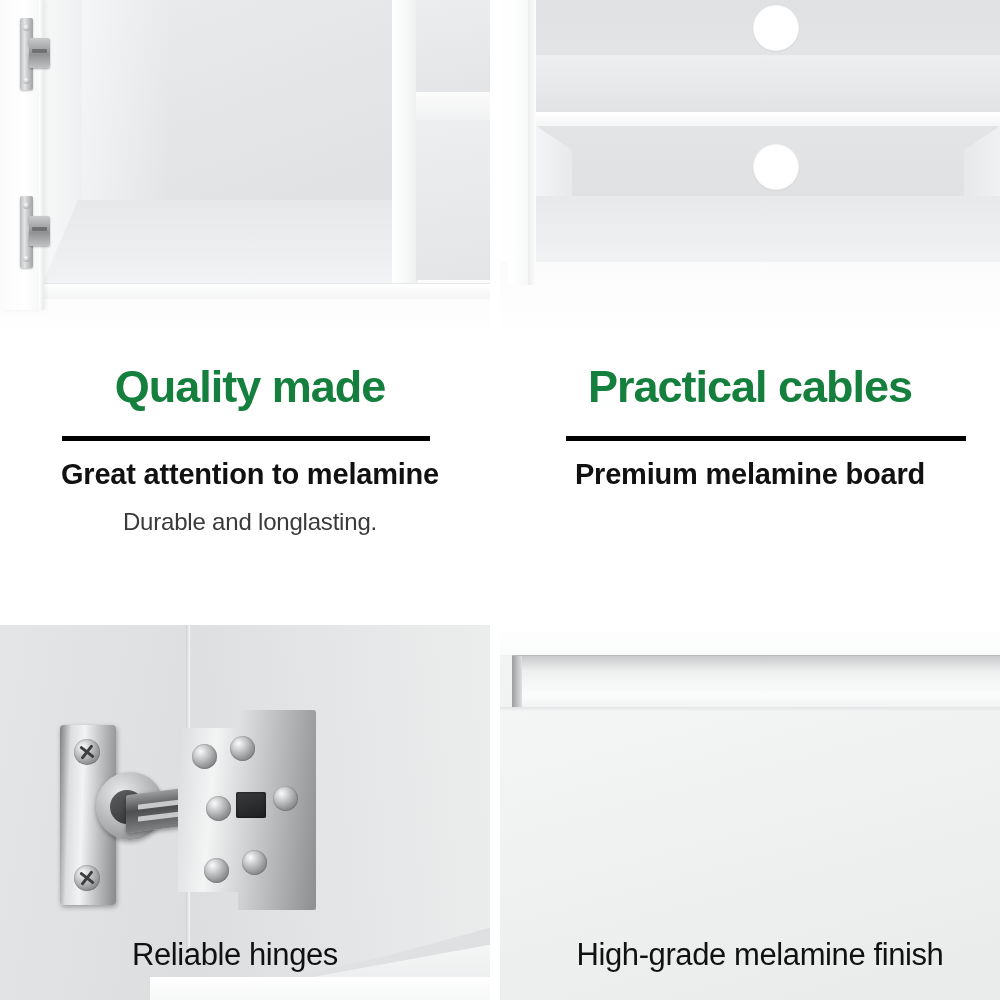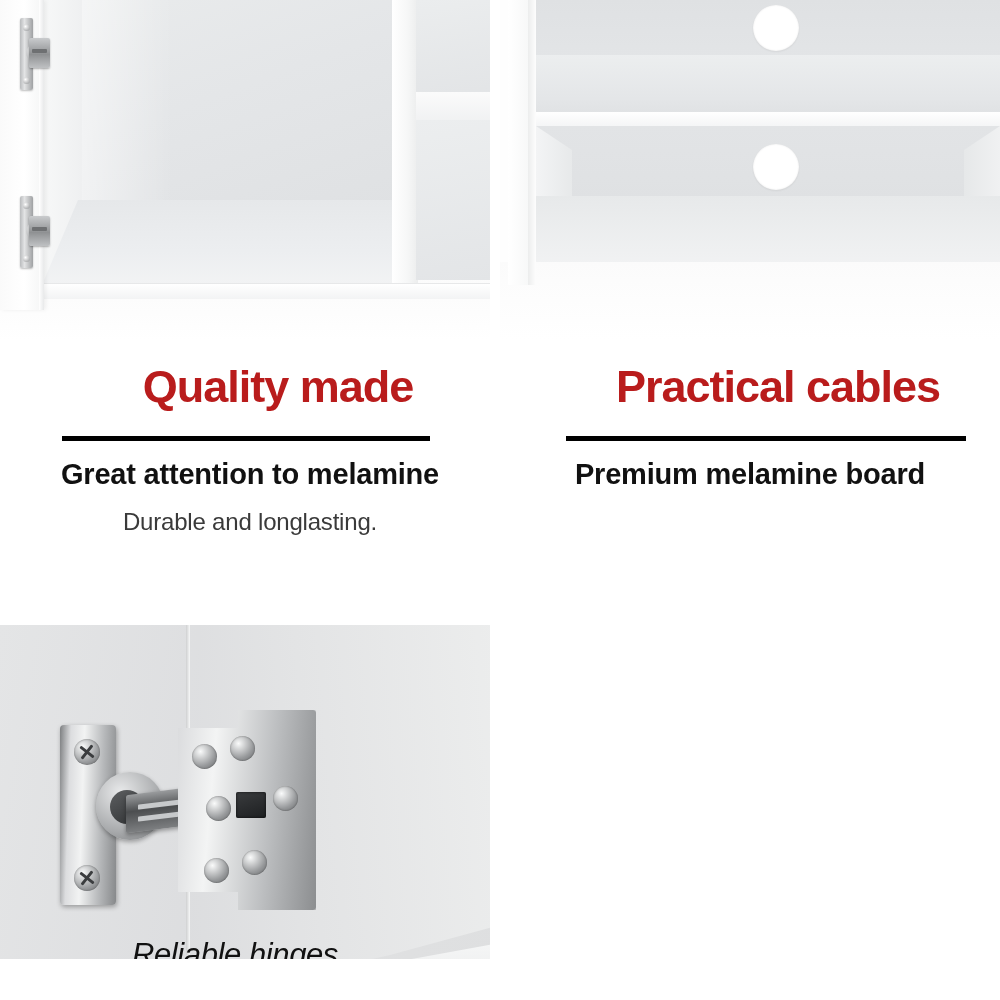--- a/index.html
+++ b/index.html
@@ -86,22 +86,22 @@
   .tr-lower-floor{ position:absolute; left:36px; top:196px; width:464px; height:70px;
       background:linear-gradient(180deg,#e7e9ea,#f1f2f3); }
   .tr-bottom { position:absolute; left:0; top:262px; width:500px; height:78px;
       background:linear-gradient(180deg,#fbfbfb,#ffffff); }
   .grommet { position:absolute; width:46px; height:46px; border-radius:50%;
       background:#ffffff; box-shadow:0 0 2px rgba(0,0,0,.10) inset, 0 1px 2px rgba(0,0,0,.06); }
   #grommet-hole-top { left:253px; top:5px; }
   #grommet-hole-bottom { left:253px; top:144px; }
 
   
-  #photo-hinge-closeup { left:0px; top:625px; width:490px; height:334px;
-      background:linear-gradient(135deg,#e9eaeb 0%,#e4e5e6 40%,#dedfe0 100%);font-style:italic; }
+  #photo-hinge-closeup { left:0px; top:625px; width:490px; height:375px;
+      background:linear-gradient(135deg,#e9eaeb 0%,#e4e5e6 40%,#dedfe0 100%); }
   .bl-doorface { position:absolute; left:0; top:0; width:200px; height:375px;
       background:linear-gradient(100deg,#e4e5e6,#dcdddf); }
   .bl-cabface { position:absolute; left:190px; top:0; width:310px; height:375px;
       background:linear-gradient(265deg,#eceded 0%,#e3e4e5 60%,#dcdddf 100%);
       clip-path:polygon(10px 0,310px 0,310px 300px,200px 330px,0 375px); }
   .bl-corner { position:absolute; left:186px; top:0; width:4px; height:330px;
       background:linear-gradient(90deg,#cfd0d1,#f7f8f8); }
   .bl-lowshelf { position:absolute; left:186px; top:318px; width:314px; height:57px;
       background:linear-gradient(180deg,#f5f6f6,#e8e9ea);
       clip-path:polygon(0 57px,314px 0,314px 57px); }
@@ -158,21 +158,21 @@
       background:linear-gradient(165deg,#f4f5f5 0%,#eff0f0 45%,#e9eaea 100%); }
   .br-panel:after{ content:""; position:absolute; left:0; top:0; width:100%; height:4px;
       background:linear-gradient(180deg,#e2e3e4,rgba(226,227,228,0)); }
 
   
   #text-band { position:absolute; left:0; top:340px; width:1000px; height:285px; background:#ffffff; }
   .col { position:absolute; top:0; width:500px; height:285px; }
   #feature-col-left { left:0; }
   #feature-col-right { left:500px; }
   .feat-heading { position:absolute; top:24px; width:100%; text-align:center;
-      font-size:45px; font-weight:700; letter-spacing:-1px; color:#b91c1c; line-height:1;margin-left:28px; }
+      font-size:45px; font-weight:700; letter-spacing:-1px; color:#15803d; line-height:1; }
   .feat-rule { position:absolute; top:96px; left:62px; width:368px; height:5px; background:#000; }
   #feature-col-right .feat-rule { left:66px; width:400px; }
   .feat-sub { position:absolute; top:118px; width:100%; text-align:center;
       font-size:29px; font-weight:600; color:#111; letter-spacing:-.2px; }
   .feat-note { position:absolute; top:168px; width:100%; text-align:center;
       font-size:24px; font-weight:400; color:#3a3a3a; letter-spacing:-.2px; }
 
   
   .photo-caption { position:absolute; width:100%; text-align:center;
       font-size:31px; font-weight:400; color:#111; letter-spacing:-.4px; }
@@ -279,17 +279,23 @@
         <div class="scr2 p4"><span class="x1"></span><span class="x2"></span></div>
         <div class="scr2 p5"><span class="x1"></span><span class="x2"></span></div>
         <div class="scr2 p6"><span class="x1"></span><span class="x2"></span></div>
         <div class="bh-window"></div>
       </div>
     </div>
 
     <div class="photo-caption" id="caption-reliable-hinges">Reliable hinges</div>
   </div>
 
+  <div class="photo" id="photo-melamine-finish">
+    <div class="br-toprail"></div>
+    <div class="br-groove"></div>
+    <div class="br-panel"></div>
+    <div class="photo-caption" id="caption-melamine-finish">High-grade melamine finish</div>
+  </div>
 
   <div class="gutter-v" style="left:490px; top:0; width:10px; height:340px;"></div>
   <div class="gutter-v" style="left:490px; top:625px; width:10px; height:375px;"></div>
 
 </div>
 
 </body></html>

